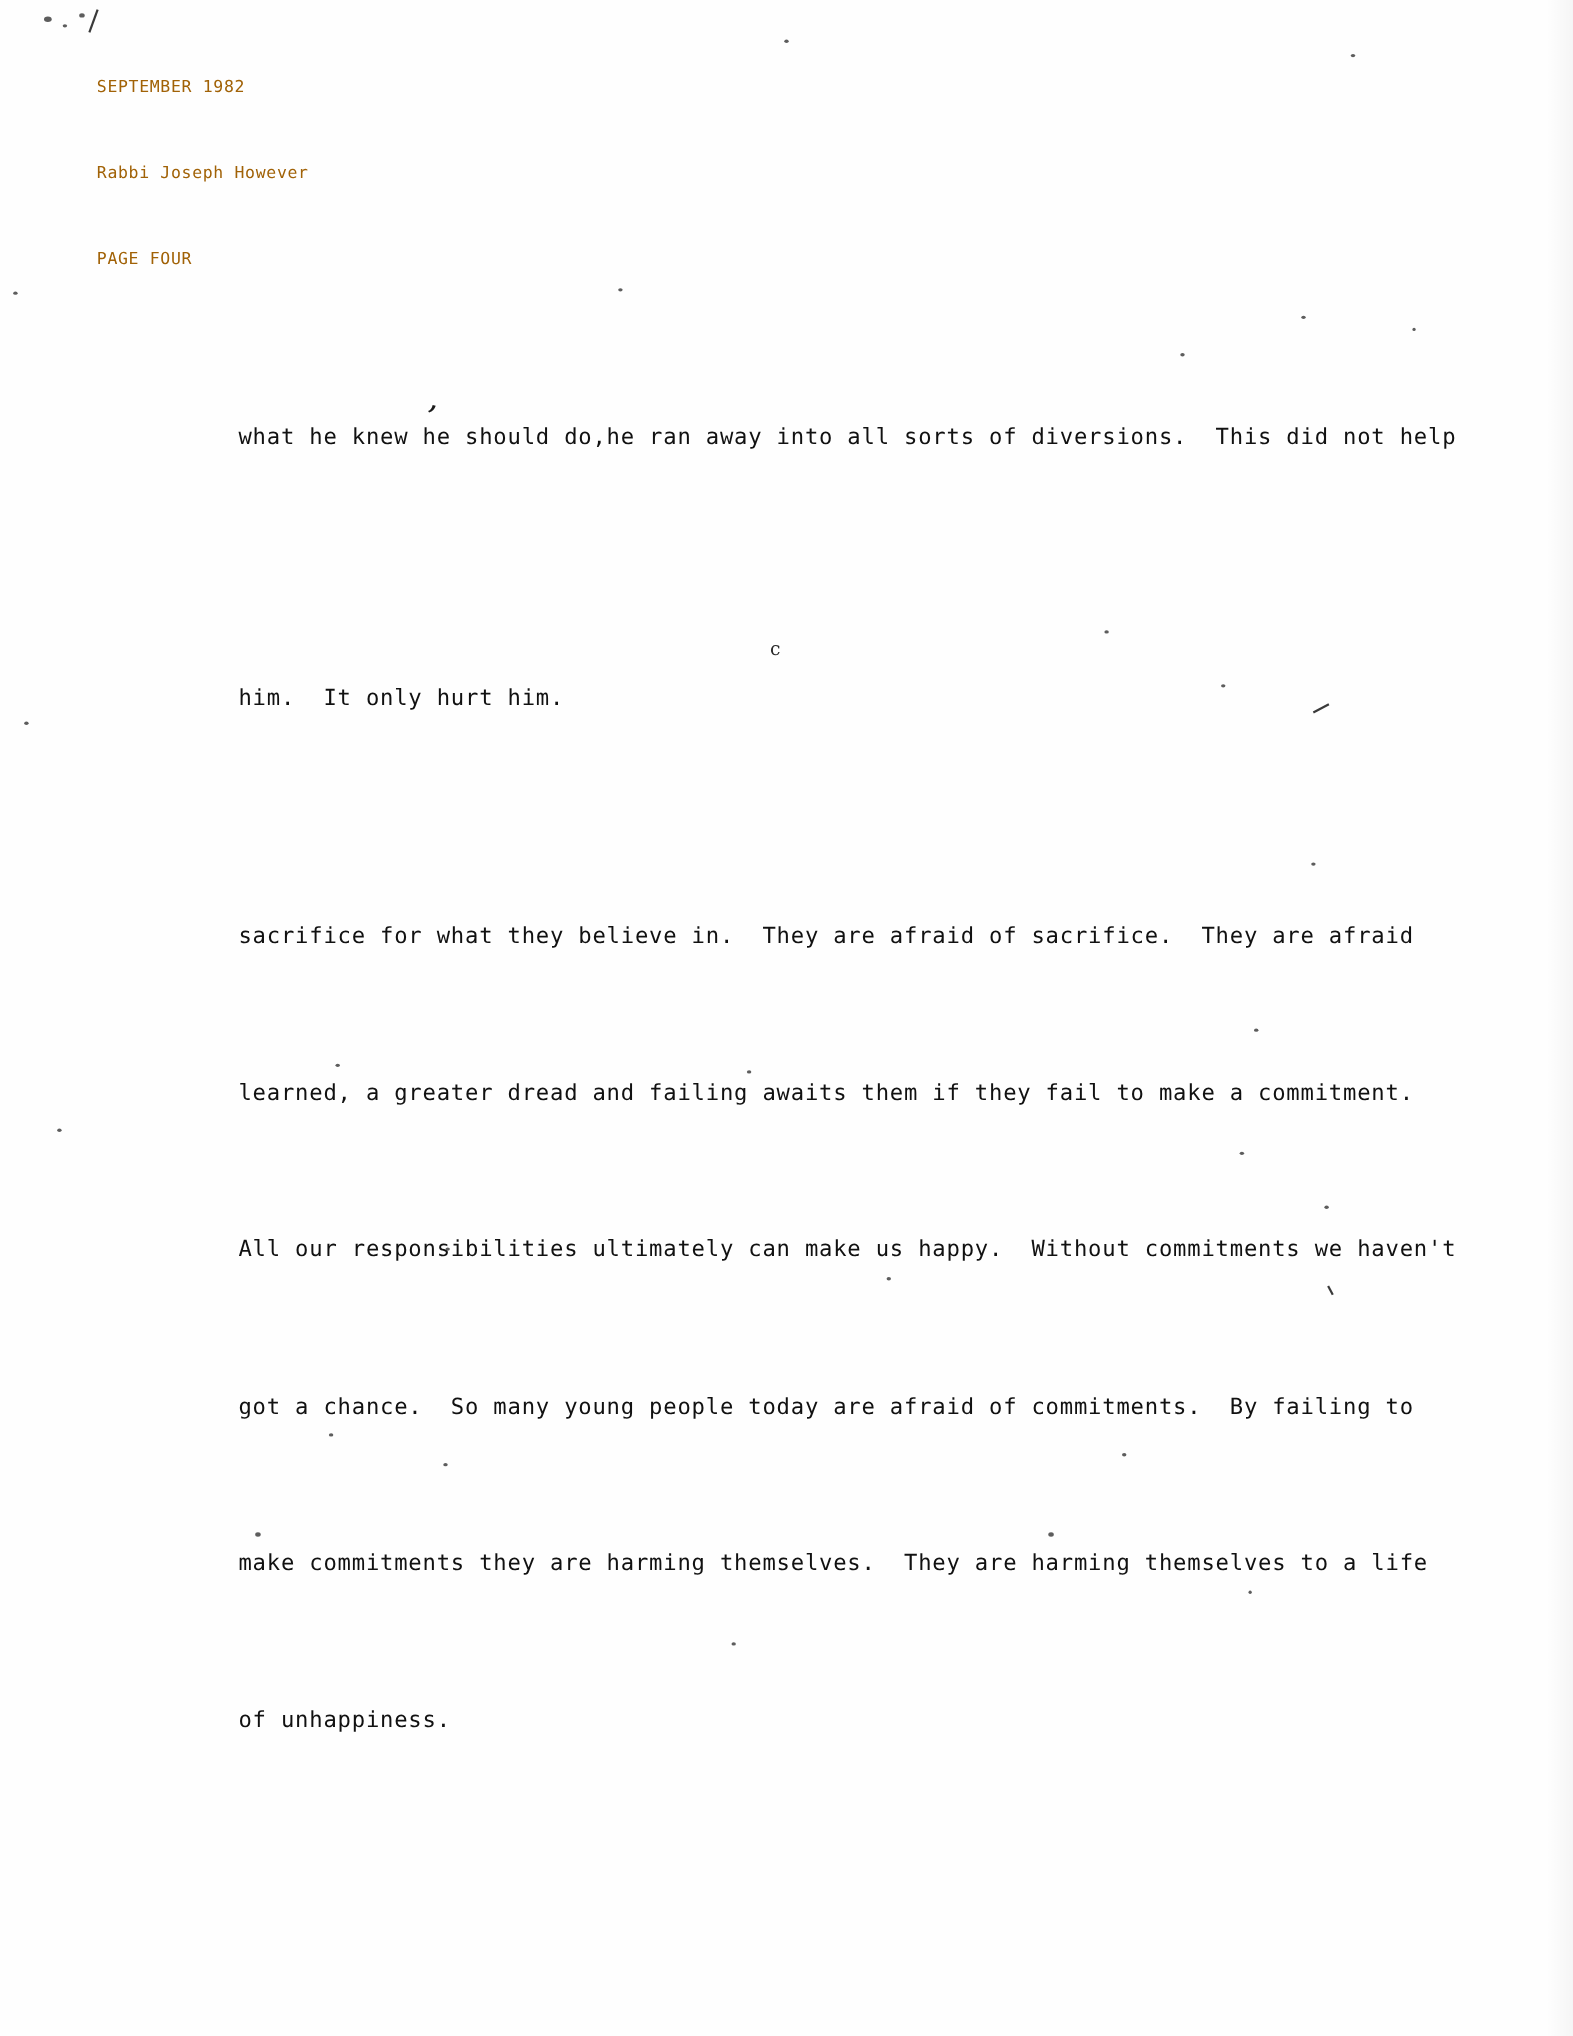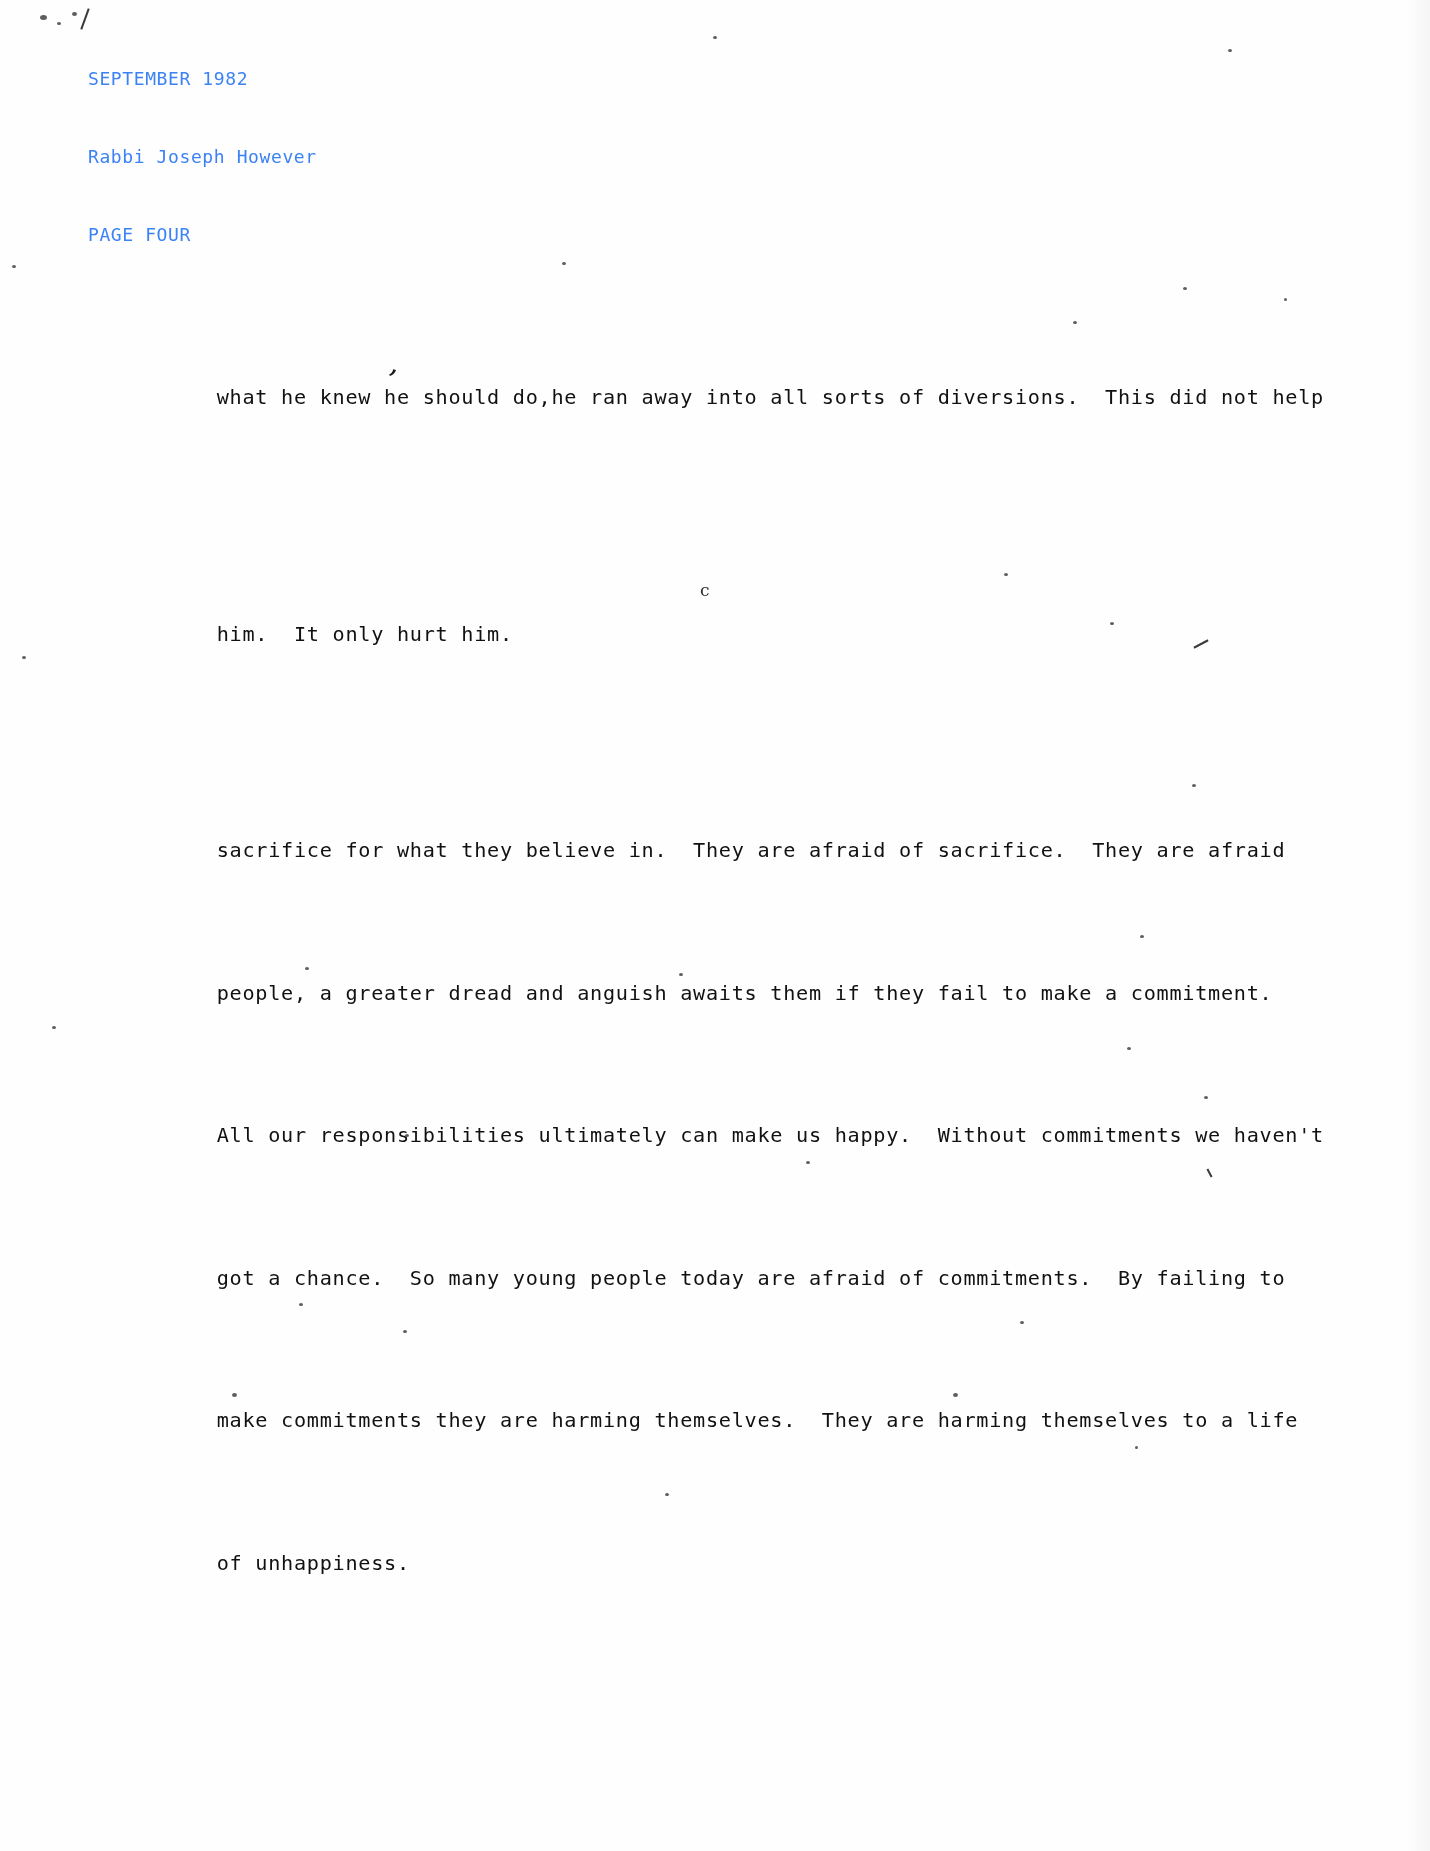--- a/index.html
+++ b/index.html
@@ -36,24 +36,24 @@
 
   #letter {
     position: absolute;
     left: 88px;
     top: 14px;
     width: 1060px;
   }
 
   .heading {
     font-family: "DejaVu Sans Mono", monospace;
-    font-size: 18px;
+    font-size: 15px;
     line-height: 26px;
     letter-spacing: 0.6px;
-    color: #3b82f6;
+    color: #a16207;
     white-space: pre;
   }
   .heading .hline { display: block; }
 
   .body-block {
     margin-top: 26px;
   }
 
   .para {
     margin: 0 0 26px 0;
@@ -131,21 +131,21 @@
           <span>him.  It only hurt him.</span>
           <span class="ann ann-tick" style="left:612px; top:18px;">c</span>
         </div>
       </div>
 
       <div class="para">
         <div class="line">
           <span>sacrifice for what they believe in.  They are afraid of sacrifice.  They are afraid</span>
         </div>
         <div class="line">
-          <span>people, a greater dread and anguish awaits them if they fail to make a commitment.</span>
+          <span>learned, a greater dread and failing awaits them if they fail to make a commitment.</span>
         </div>
         <div class="line">
           <span>All our responsibilities ultimately can make us happy.  Without commitments we haven't</span>
         </div>
         <div class="line">
           <span>got a chance.  So many young people today are afraid of commitments.  By failing to</span>
         </div>
         <div class="line">
           <span>make commitments they are harming themselves.  They are harming themselves to a life</span>
         </div>

